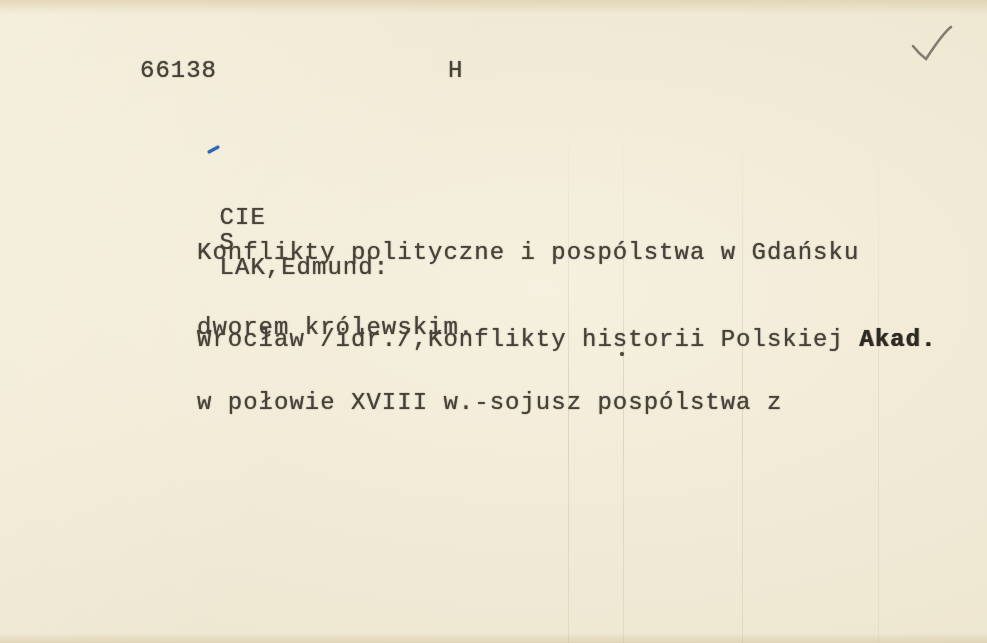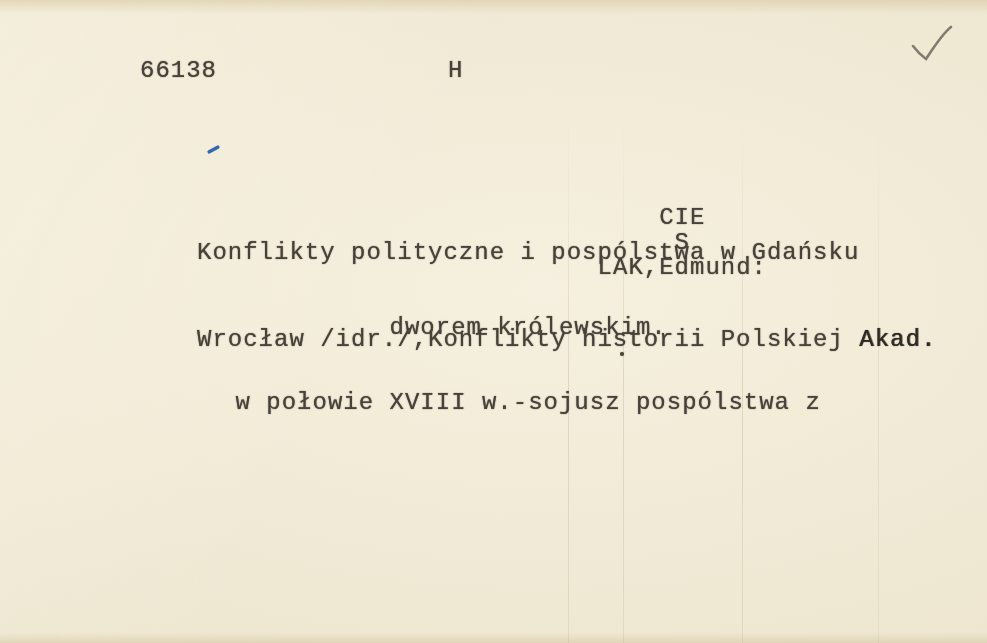--- a/index.html
+++ b/index.html
@@ -24,24 +24,23 @@
     background:linear-gradient(to bottom, rgba(168,152,118,0) 18%, rgba(168,152,118,0.28) 60%, rgba(168,152,118,0.18) 100%);
   }
   .type{
     position:absolute;
     color:#46423a;
     font-size:24px;
     letter-spacing:1px;
     line-height:25px;
     white-space:pre;
     text-shadow:0 0 1px rgba(70,64,52,0.75), 0 0 2px rgba(70,64,52,0.18);
-    text-align:center;
   }
   .bold-over{
-    font-weight:400;
+    font-weight:700;
     color:#2d2a24;
     text-shadow:0 0 1px rgba(45,42,36,0.9), 1px 0 0 rgba(45,42,36,0.5);
   }
   .author{position:relative;}
   .accent-blue{
     position:absolute;
     left:49px;top:-7px;
     width:13px;height:3px;
     background:#2f67b5;
     border-radius:2px;

